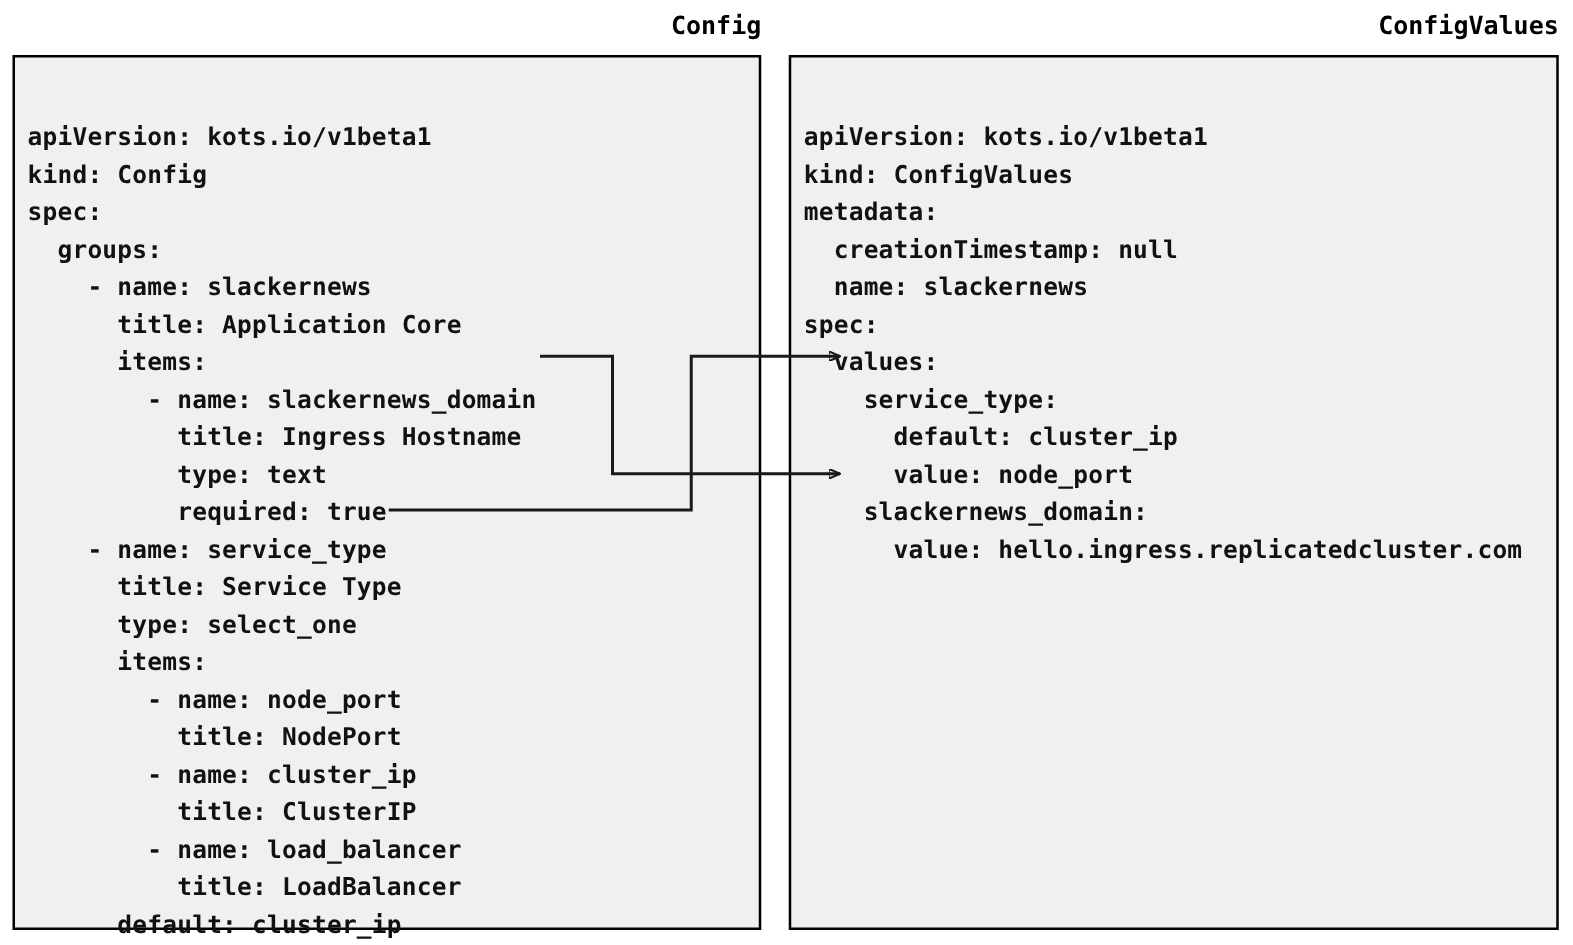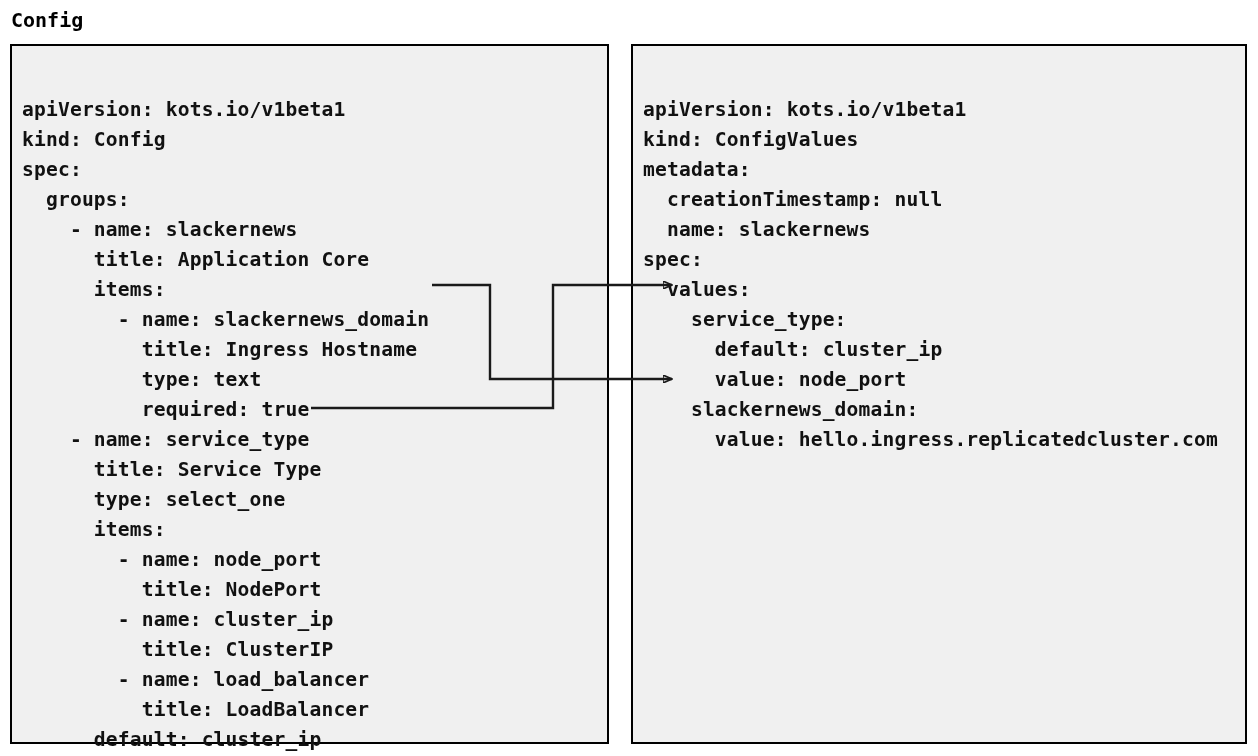--- a/index.html
+++ b/index.html
@@ -14,21 +14,21 @@
     background: #ffffff;
     overflow: hidden;
     font-family: "DejaVu Sans Mono", "Liberation Mono", monospace;
   }
   .panel-title {
     position: absolute;
     font-family: "DejaVu Sans Mono", "Liberation Mono", monospace;
     font-size: 20px;
     font-weight: bold;
     color: #000000;
-    text-align: left;
+    text-align: right;
     white-space: pre;
     letter-spacing: 0px;
   }
   #title-config   { left: 11px;  top: 8px;  width: 598px; }
   #title-values   { left: 632px; top: 8px;  width: 615px; }
 
   .panel {
     position: absolute;
     background: #f0f0f0;
     border: 2px solid #000000;
@@ -65,20 +65,21 @@
     pointer-events: none;
   }
 </style>
 </head>
 <body>
 
 <div id="canvas">
 
   <div class="panel-title" id="title-config">Config</div>
 
+  <div class="panel-title" id="title-values">ConfigValues</div>
 
   <div class="panel" id="panel-config">
     <div class="code" id="code-config"><div class="line">apiVersion: kots.io/v1beta1</div><div class="line">kind: Config</div><div class="line">spec:</div><div class="line">  groups:</div><div class="line">    - name: slackernews</div><div class="line">      title: Application Core</div><div class="line">      items:</div><div class="line">        - name: slackernews_domain</div><div class="line">          title: Ingress Hostname</div><div class="line">          type: text</div><div class="line">          required: true</div><div class="line">    - name: service_type</div><div class="line">      title: Service Type</div><div class="line">      type: select_one</div><div class="line">      items:</div><div class="line">        - name: node_port</div><div class="line">          title: NodePort</div><div class="line">        - name: cluster_ip</div><div class="line">          title: ClusterIP</div><div class="line">        - name: load_balancer</div><div class="line">          title: LoadBalancer</div><div class="line">      default: cluster_ip</div></div>
   </div>
 
   <div class="panel" id="panel-values">
     <div class="code" id="code-values"><div class="line">apiVersion: kots.io/v1beta1</div><div class="line">kind: ConfigValues</div><div class="line">metadata:</div><div class="line">  creationTimestamp: null</div><div class="line">  name: slackernews</div><div class="line">spec:</div><div class="line">  values:</div><div class="line">    service_type:</div><div class="line">      default: cluster_ip</div><div class="line">      value: node_port</div><div class="line">    slackernews_domain:</div><div class="line">      value: hello.ingress.replicatedcluster.com</div></div>
   </div>
 
   <svg id="wires" viewBox="0 0 1258 756" xmlns="http://www.w3.org/2000/svg">

